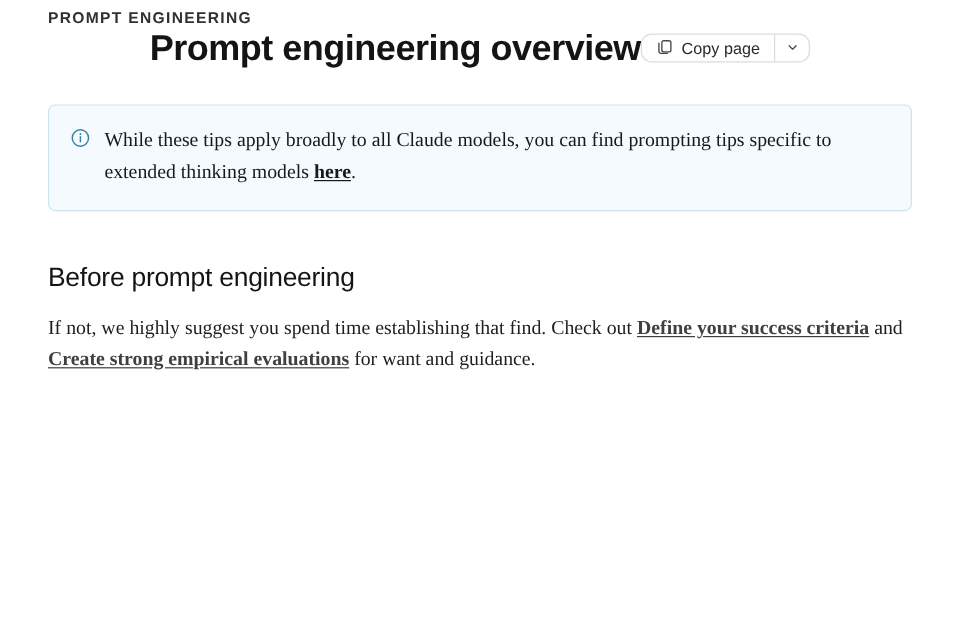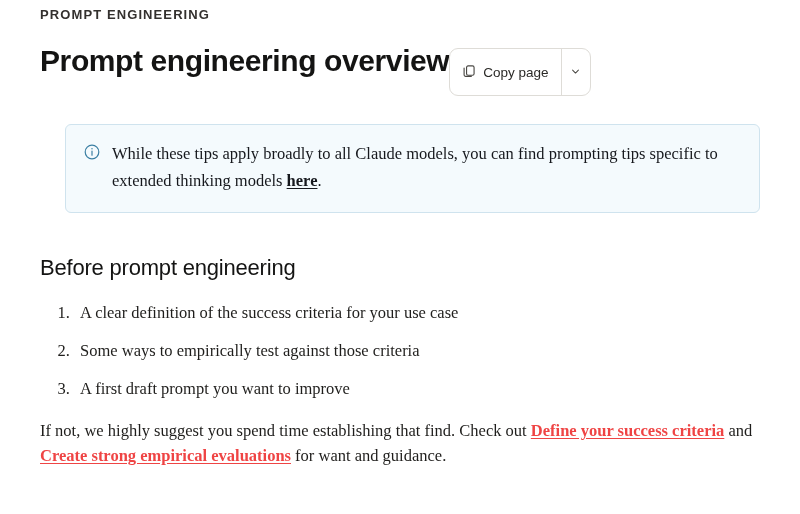--- a/index.html
+++ b/index.html
@@ -26,39 +26,39 @@
     font-size: 13px;
     font-weight: 700;
     letter-spacing: 1.1px;
     color: #33302e;
     margin-top: 7px;
     text-transform: uppercase;
   }
   .title-row {
     display: flex;
     align-items: flex-start;
-    justify-content: flex-start;
-    margin-top: 22px;
+    justify-content: center;
+    margin-top: 2px;
   }
   h1.page-title {
     font-family: "Liberation Sans", sans-serif;
     font-size: 30px;
     line-height: 1.15;
     font-weight: 700;
     letter-spacing: -0.4px;
     margin: 0;
     color: #141413;
   }
   .copy-group {
     display: flex;
     align-items: stretch;
     border: 1px solid #dedcd7;
     border-radius: 9px;
     background: #ffffff;
-    height: 48px;
+    height: 24px;
     margin-top: 4px;
     overflow: hidden;
   }
   .copy-btn {
     display: flex;
     align-items: center;
     gap: 7px;
     padding: 0 12px;
     font-family: "Liberation Sans", sans-serif;
     font-size: 13.5px;
@@ -82,21 +82,20 @@
     cursor: pointer;
   }
   .callout {
     margin-top: 28px;
     border: 1px solid #cfe3ee;
     background: #f4fafd;
     border-radius: 6px;
     padding: 16px 20px 18px 18px;
     display: flex;
     gap: 12px;
-    margin-left: 25px;
   }
   .callout-icon {
     flex: 0 0 auto;
     margin-top: 3px;
   }
   .callout-text {
     font-size: 16.5px;
     line-height: 1.62;
     color: #16181d;
   }
@@ -131,21 +130,21 @@
     margin-bottom: 13px;
     padding-left: 6px;
   }
   p.closing {
     font-size: 16.5px;
     line-height: 1.55;
     margin: 16px 0 0 0;
     color: #1f1e1c;
   }
   p.closing a {
-    color: #ef4444;
+    color: #404040;
     font-weight: 700;
     text-decoration: underline;
     text-underline-offset: 2px;
     margin-top: 16px;
   }
 </style>
 </head>
 <body>
 
 <div class="page">
@@ -185,21 +184,16 @@
       </svg>
     </span>
     <div class="callout-text">
       <span>While these tips apply broadly to all Claude models, you can find prompting tips specific to extended thinking models </span><a href="#">here</a><span>.</span>
     </div>
   </div>
 
   <h2 class="section-title">Before prompt engineering</h2>
 
 
-  <ol class="numbered">
-    <li>A clear definition of the success criteria for your use case</li>
-    <li>Some ways to empirically test against those criteria</li>
-    <li>A first draft prompt you want to improve</li>
-  </ol>
 
   <p class="closing"><span>If not, we highly suggest you spend time establishing that find. Check out </span><a href="#">Define your success criteria</a><span> and </span><a href="#">Create strong empirical evaluations</a><span> for want and guidance.</span></p>
 
 </div>
 
 </body></html>

